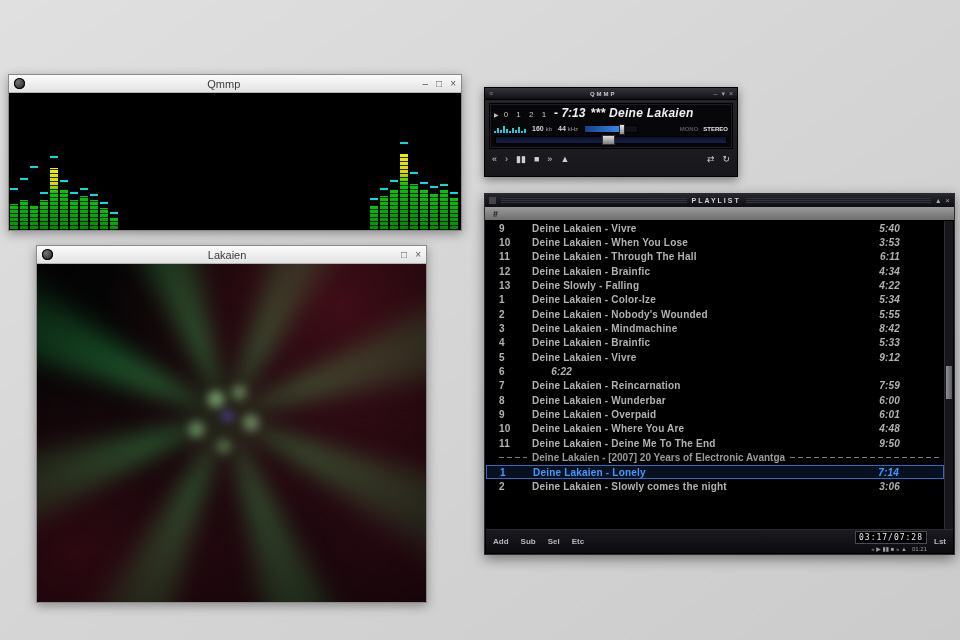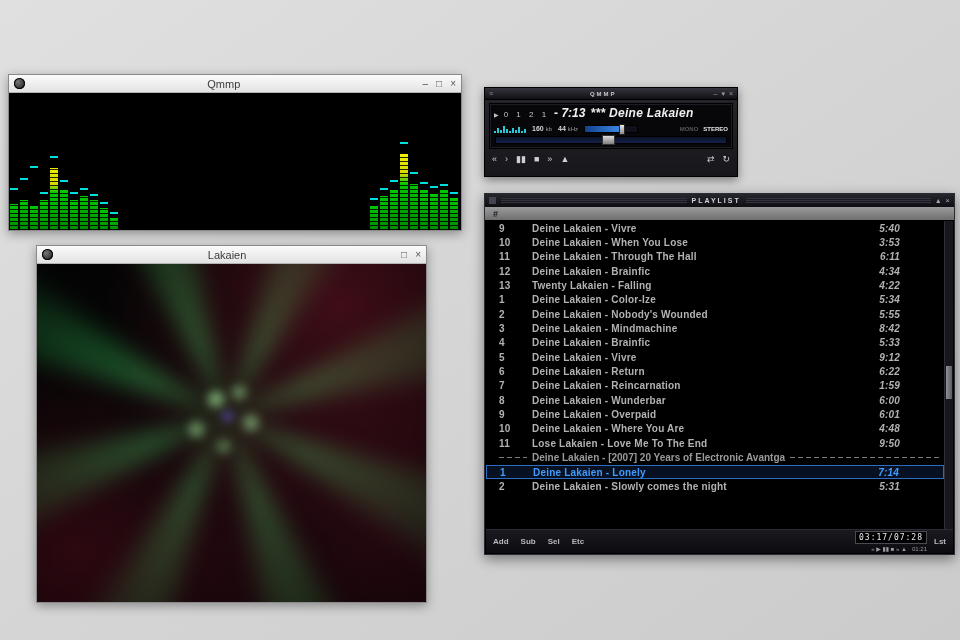--- a/index.html
+++ b/index.html
@@ -342,21 +342,21 @@
           <span class="title">Deine Lakaien - Through The Hall</span>
           <span class="time">6:11</span>
         </div>
         <div class="pl-row">
           <span class="num">12</span>
           <span class="title">Deine Lakaien - Brainfic</span>
           <span class="time">4:34</span>
         </div>
         <div class="pl-row">
           <span class="num">13</span>
-          <span class="title">Twenty Lakaien - Falling</span>
+          <span class="title">Deine Slowly - Falling</span>
           <span class="time">4:22</span>
         </div>
         <div class="pl-row">
           <span class="num">1</span>
           <span class="title">Deine Lakaien - Color-Ize</span>
           <span class="time">5:34</span>
         </div>
         <div class="pl-row">
           <span class="num">2</span>
           <span class="title">Deine Lakaien - Nobody's Wounded</span>
@@ -372,62 +372,61 @@
           <span class="title">Deine Lakaien - Brainfic</span>
           <span class="time">5:33</span>
         </div>
         <div class="pl-row">
           <span class="num">5</span>
           <span class="title">Deine Lakaien - Vivre</span>
           <span class="time">9:12</span>
         </div>
         <div class="pl-row">
           <span class="num">6</span>
-          <span class="title">Deine Lakaien - Return</span>
           <span class="time">6:22</span>
         </div>
         <div class="pl-row">
           <span class="num">7</span>
           <span class="title">Deine Lakaien - Reincarnation</span>
-          <span class="time">1:59</span>
+          <span class="time">7:59</span>
         </div>
         <div class="pl-row">
           <span class="num">8</span>
           <span class="title">Deine Lakaien - Wunderbar</span>
           <span class="time">6:00</span>
         </div>
         <div class="pl-row">
           <span class="num">9</span>
           <span class="title">Deine Lakaien - Overpaid</span>
           <span class="time">6:01</span>
         </div>
         <div class="pl-row">
           <span class="num">10</span>
           <span class="title">Deine Lakaien - Where You Are</span>
           <span class="time">4:48</span>
         </div>
         <div class="pl-row">
           <span class="num">11</span>
-          <span class="title">Lose Lakaien - Love Me To The End</span>
+          <span class="title">Deine Lakaien - Deine Me To The End</span>
           <span class="time">9:50</span>
         </div>
         <div class="pl-group">
           <span class="g-dash g-left"></span>
           <span class="g-text">Deine Lakaien - [2007] 20 Years of Electronic Avantga</span>
           <span class="g-dash g-right"></span>
         </div>
         <div class="pl-row selected">
           <span class="num">1</span>
           <span class="title">Deine Lakaien - Lonely</span>
           <span class="time">7:14</span>
         </div>
         <div class="pl-row">
           <span class="num">2</span>
           <span class="title">Deine Lakaien - Slowly comes the night</span>
-          <span class="time">5:31</span>
+          <span class="time">3:06</span>
         </div>
       </div>
     <div class="pl-scroll">
       <div class="pl-thumb"></div>
     </div>
     <div class="pl-bottom">
       <span class="pl-btns" id="pl-btns">
           <span class="pl-btn">Add</span>
           <span class="pl-btn">Sub</span>
           <span class="pl-btn">Sel</span>

